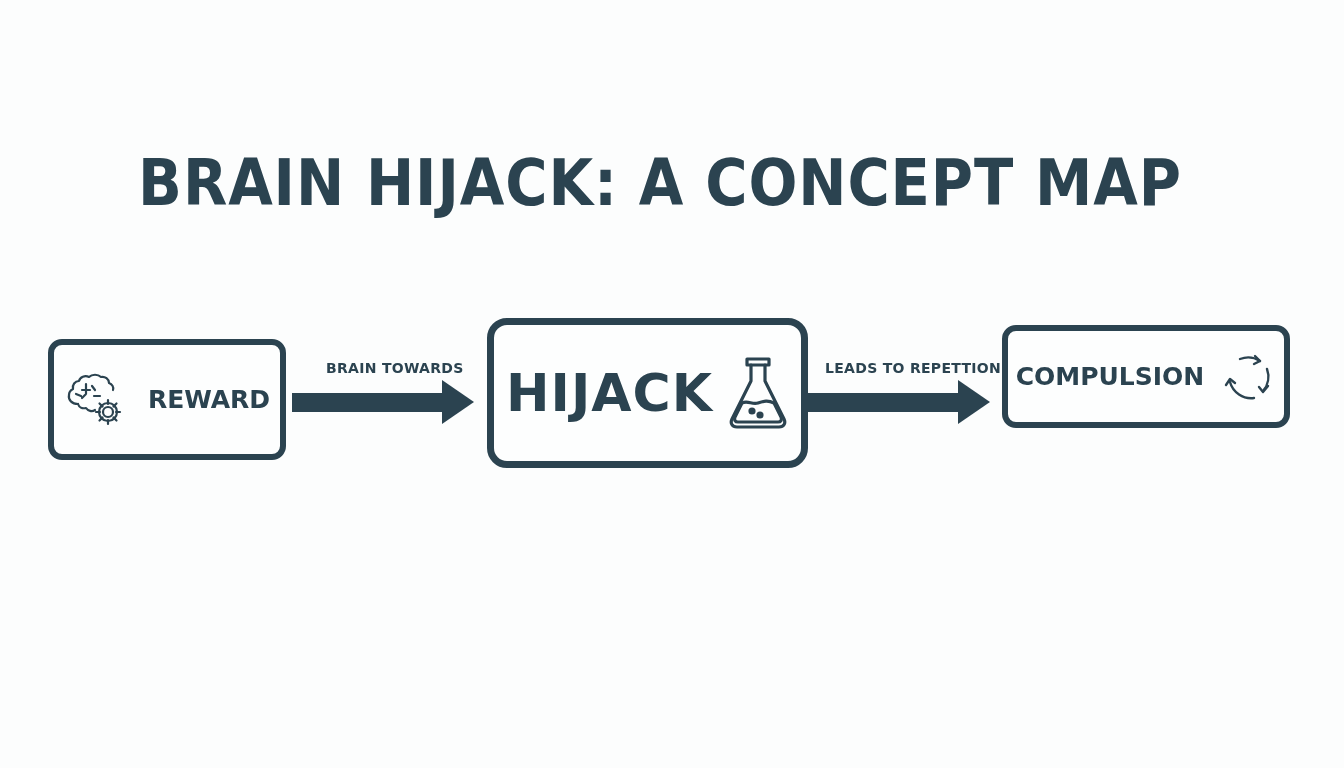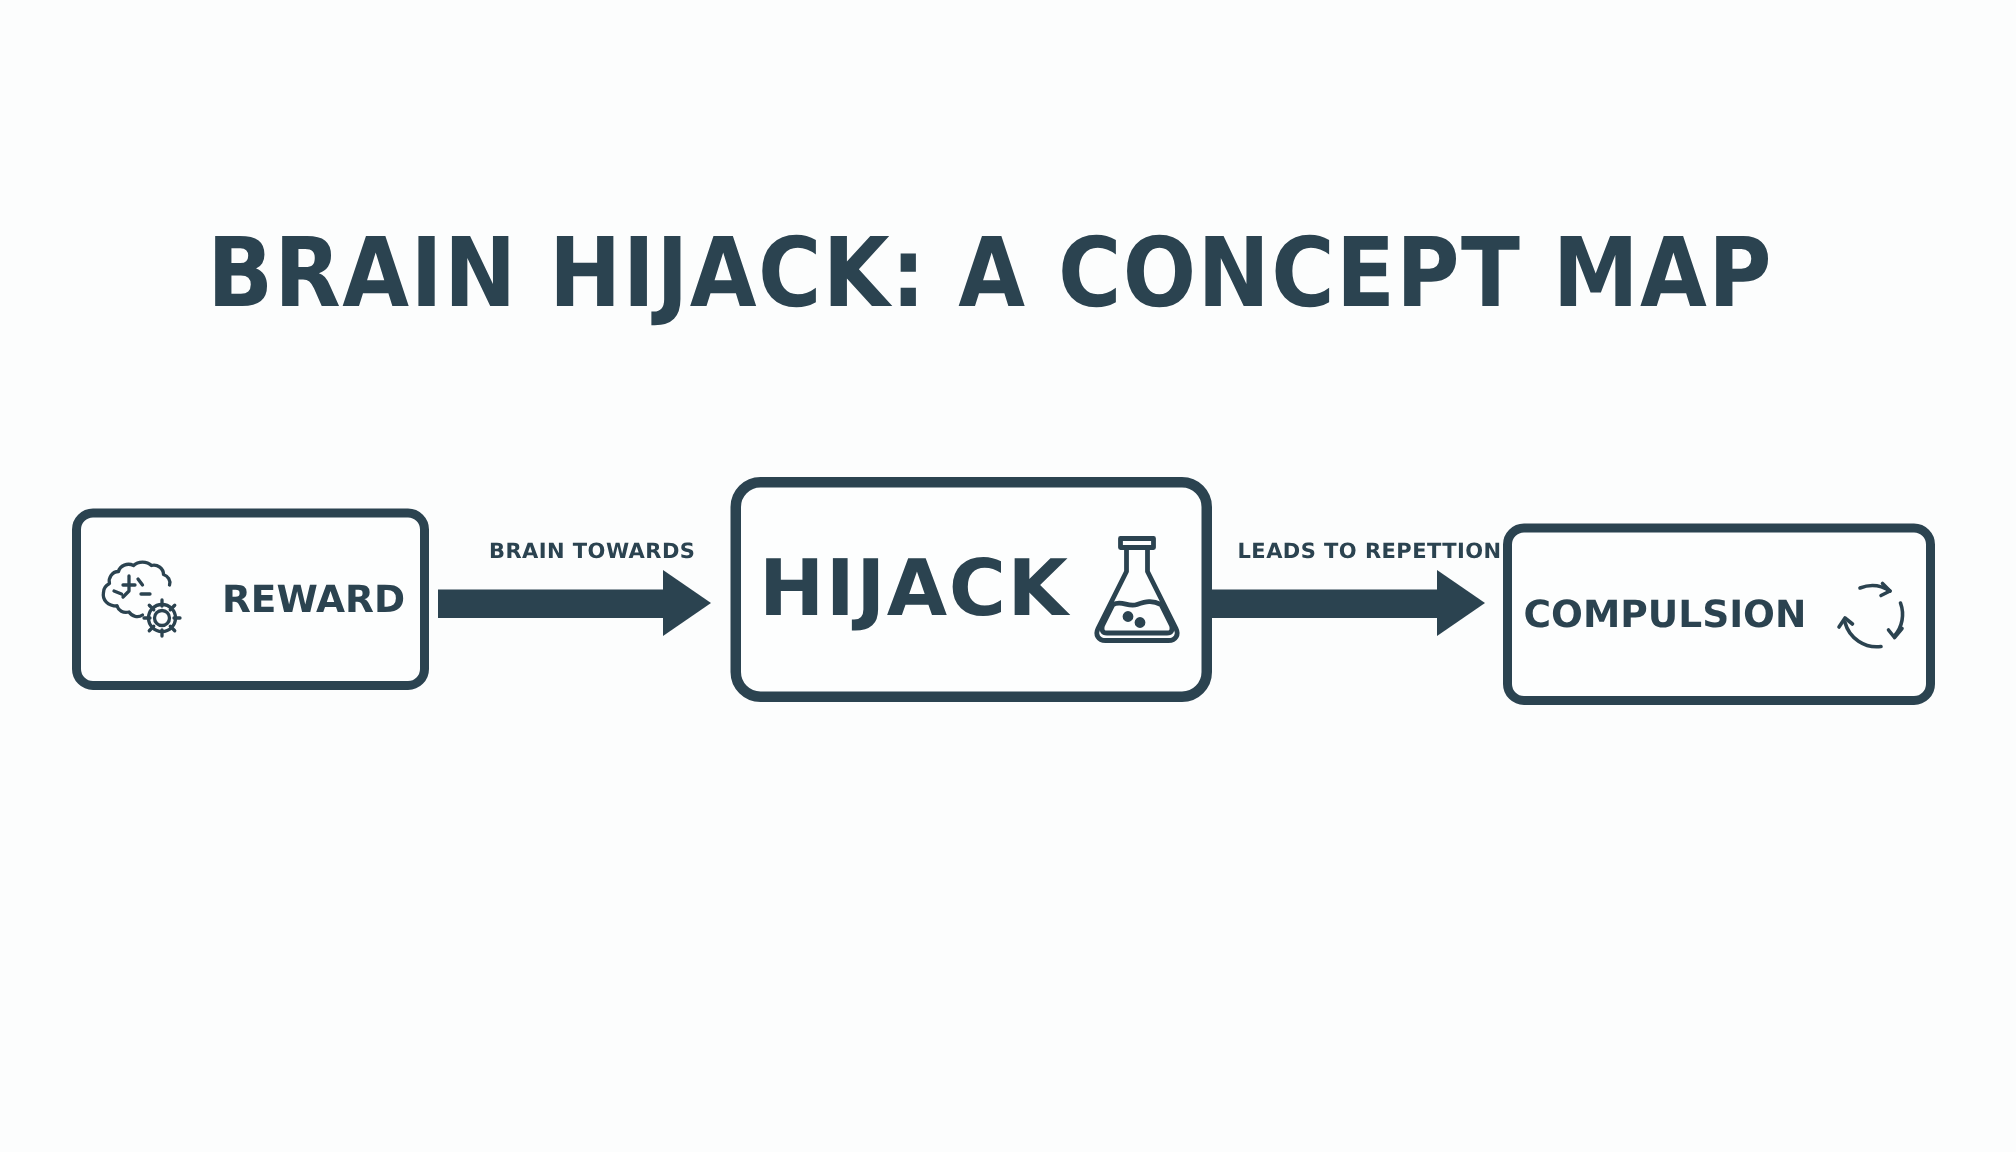--- a/index.html
+++ b/index.html
@@ -14,21 +14,21 @@
     font-size:64px; letter-spacing:1px; color:#2b4350; line-height:80px;
     transform:scaleX(0.9); transform-origin:center;
   }
   .node {
     position:absolute; box-sizing:border-box;
     border:6px solid #2b4350; border-radius:14px; background:#fdfefe;
     display:flex; align-items:center; justify-content:center;
   }
   .node-reward { left:48px; top:339px; width:238px; height:121px; }
   .node-hijack { left:487px; top:318px; width:321px; height:150px; border-radius:20px; border-width:7px; }
-  .node-compulsion { left:1002px; top:349px; width:288px; height:121px; }
+  .node-compulsion { left:1002px; top:325px; width:288px; height:103px; }
   .label { font-weight:bold; color:#2b4350; }
   .node-reward .label { font-size:25px; margin-left:18px; }
   .node-hijack .label { font-size:52px; letter-spacing:1px; }
   .node-compulsion .label { font-size:25px; margin-right:16px; }
   .edge { position:absolute; }
   .edge .shaft { position:absolute; background:#2b4350; height:19px; }
   .edge .head {
     position:absolute; width:0; height:0;
     border-top:22px solid transparent; border-bottom:22px solid transparent;
     border-left:32px solid #2b4350;

